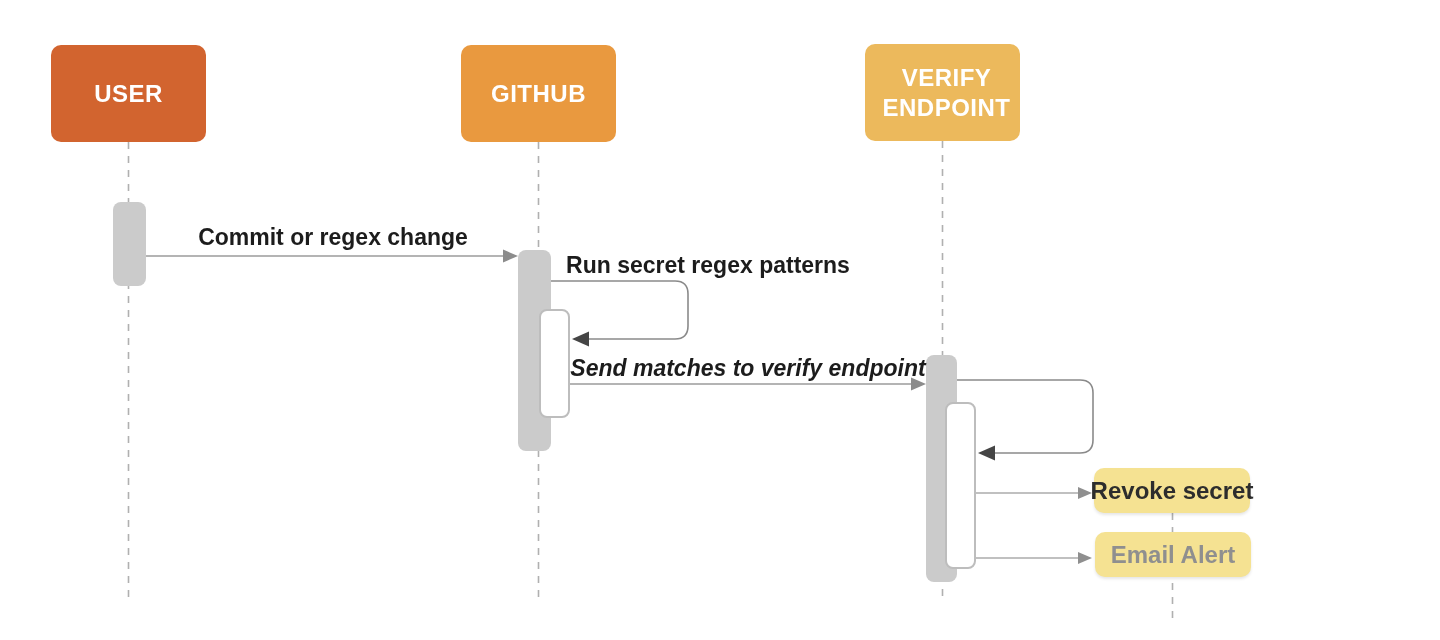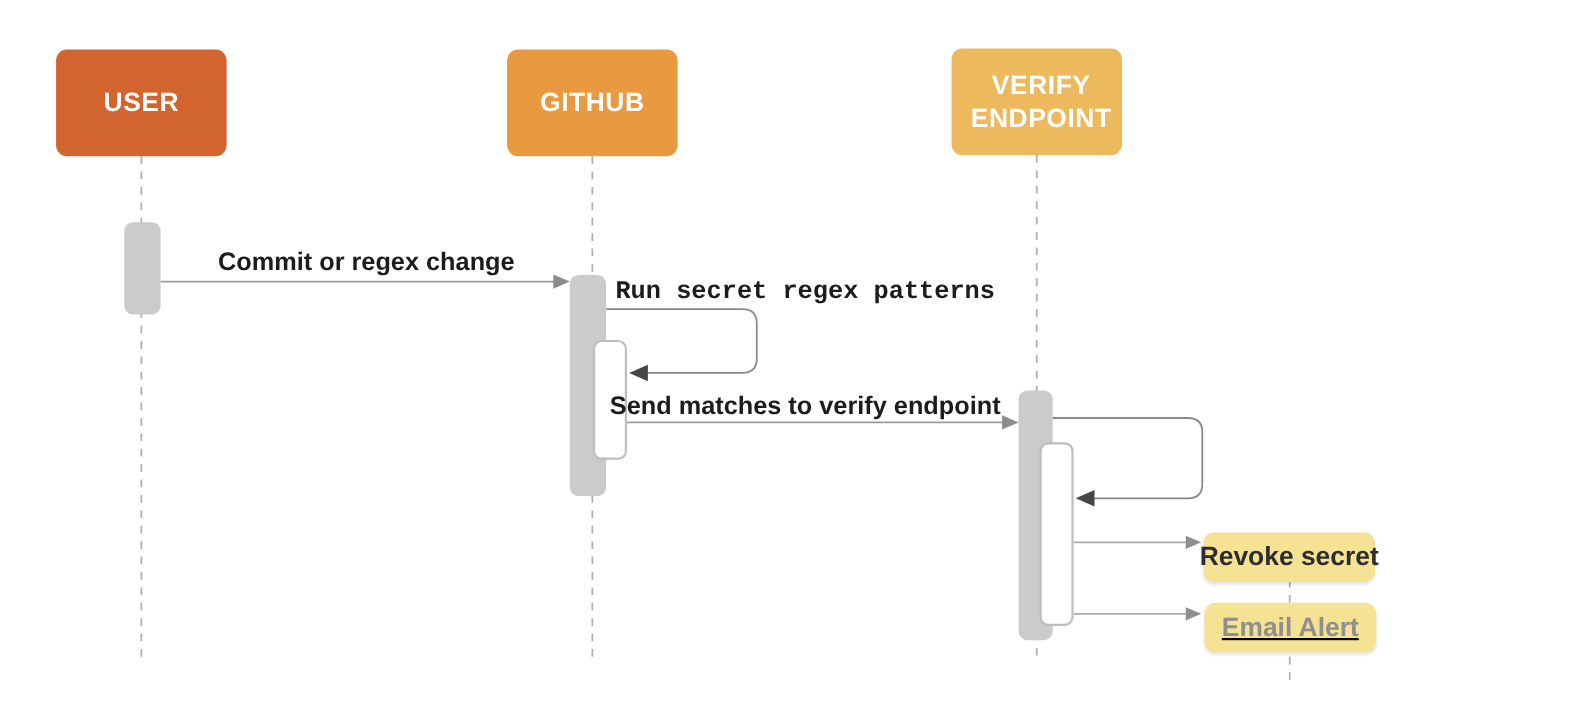--- a/index.html
+++ b/index.html
@@ -58,39 +58,38 @@
   .act-verify-nested { left: 945px; top: 402px; width: 31px;  height: 167px; }
   .msg-label {
     position: absolute;
     transform: translateX(-50%);
     font-size: 23px;
     font-weight: bold;
     color: #1c1c1c;
     white-space: nowrap;
   }
   .lbl-commit { left: 333px;  top: 224px; }
-  .lbl-run    { left: 732px;  top: 252px; font-family: Liberation Mono, monospace; }
-  .lbl-send   { left: 732px;  top: 355px; }
+  .lbl-run    { left: 708px;  top: 252px; }
+  .lbl-send   { left: 748px;  top: 355px; font-style: italic; }
   .lbl-check  { left: 1260px; top: 390px; }
   .action-box {
     position: absolute;
     width: 156px;
     height: 45px;
     border-radius: 10px;
     display: flex;
     align-items: center;
     justify-content: center;
     font-size: 24px;
     font-weight: bold;
     white-space: nowrap;
     box-shadow: 0 2px 3px rgba(0,0,0,0.10);
-    margin-top: 16px;
   }
   .action-revoke { left: 1094px; top: 468px; }
-  .action-email  { left: 1095px; top: 532px; text-decoration: underline; }
+  .action-email  { left: 1095px; top: 532px; }
 </style>
 </head>
 <body style="background: rgb(255, 255, 255);">
 
 <div class="canvas">
 
   <svg class="layer" viewBox="0 0 1440 640">
     <line x1="128.5" y1="142" x2="128.5" y2="602" stroke="#b0b0b0" stroke-width="1.6" stroke-dasharray="7 7"></line>
     <line x1="538.5" y1="142" x2="538.5" y2="602" stroke="#b0b0b0" stroke-width="1.6" stroke-dasharray="7 7"></line>
     <line x1="942.5" y1="141" x2="942.5" y2="602" stroke="#b0b0b0" stroke-width="1.6" stroke-dasharray="7 7"></line>

